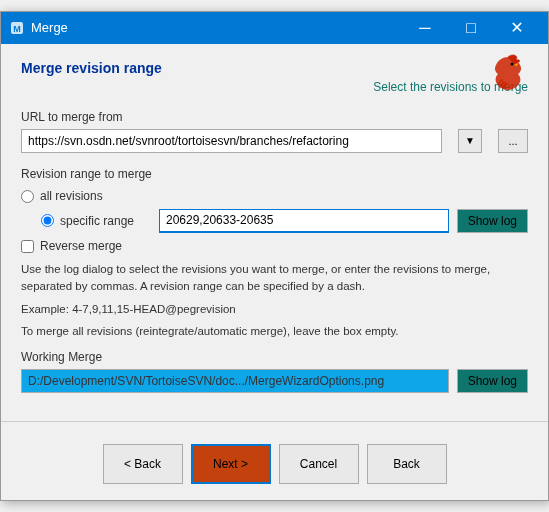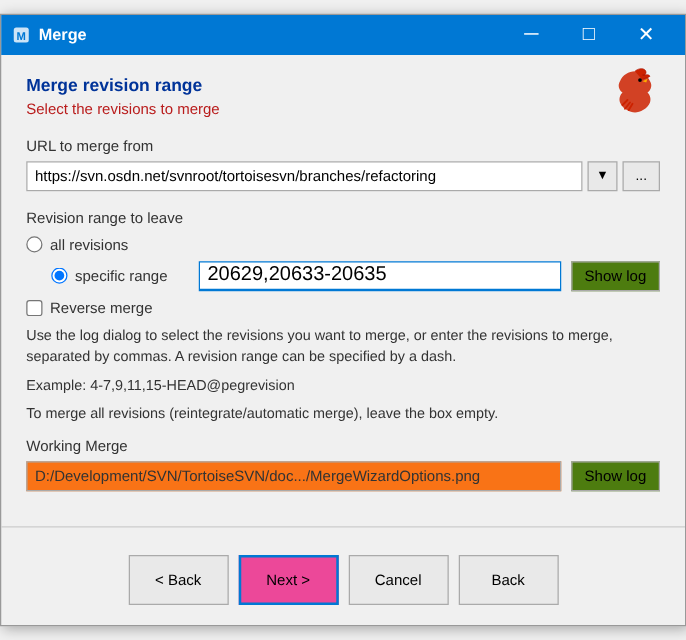--- a/index.html
+++ b/index.html
@@ -27,21 +27,21 @@
       height: 32px;
     }
     .title-bar-icon {
       width: 16px;
       height: 16px;
       margin-right: 6px;
     }
     .title-bar-text {
       flex: 1;
       font-size: 13px;
-      font-weight: 700;
+      font-weight: 400;
     }
     .title-bar-controls {
       display: flex;
       gap: 0;
     }
     .title-bar-btn {
       width: 46px;
       height: 32px;
       background: transparent;
       border: none;
@@ -61,36 +61,37 @@
       margin-bottom: 16px;
     }
     .page-title {
       font-size: 14px;
       font-weight: 600;
       color: #003399;
       margin-bottom: 4px;
     }
     .page-subtitle {
       font-size: 12px;
-      color: #b91c1c;
+      color: #0f766e;
+      text-align: right;
     }
 
     .section {
       margin-bottom: 14px;
     }
     .section-label {
       font-size: 12px;
       color: #333;
       margin-bottom: 5px;
     }
 
     .url-row {
       display: flex;
       align-items: center;
-      gap: 4px;
+      gap: 16px;
     }
     .url-input {
       flex: 1;
       height: 24px;
       border: 1px solid #aaa;
       background: white;
       padding: 2px 6px;
       font-size: 12px;
       font-family: inherit;
     }
@@ -121,21 +122,21 @@
       margin-bottom: 10px;
     }
     .revision-title {
       font-size: 12px;
       color: #333;
       margin-bottom: 8px;
     }
 
     .radio-row {
       display: flex;
-      align-items: flex-start;
+      align-items: flex-end;
       margin-bottom: 6px;
     }
     .radio-row input[type=radio] {
       margin-right: 6px;
     }
     .radio-label {
       font-size: 12px;
       color: #333;
     }
 
@@ -151,29 +152,29 @@
       width: 130px;
       padding-left: 20px;
     }
     .range-input {
       flex: 1;
       height: 24px;
       border: 1px solid #0078d4;
       border-bottom: 2px solid #0078d4;
       background: white;
       padding: 2px 6px;
-      font-size: 16px;
+      font-size: 12px;
       font-family: inherit;
       outline: none;
       width: 200px;
     }
     .show-log-btn {
       height: 24px;
       border: 1px solid #aaa;
-      background: #4d7c0f;
+      background: #0f766e;
       cursor: pointer;
       font-size: 12px;
       padding: 0 10px;
       font-family: inherit;
     }
 
     .checkbox-row {
       display: flex;
       align-items: flex-end;
       margin-bottom: 8px;
@@ -204,21 +205,21 @@
     .wc-row {
       display: flex;
       align-items: center;
       gap: 8px;
       margin-top: 5px;
     }
     .wc-input {
       flex: 1;
       height: 24px;
       border: 1px solid #aaa;
-      background: #f97316;
+      background: #0ea5e9;
       padding: 2px 6px;
       font-size: 12px;
       font-family: inherit;
       color: #333;
     }
 
     .divider {
       height: 1px;
       background: #ccc;
       margin: 12px 0;
@@ -235,21 +236,21 @@
       width: 80px;
       height: 40px;
       border: 1px solid #aaa;
       background: #e9e9e9;
       cursor: pointer;
       font-size: 12px;
       font-family: inherit;
     }
     .footer-btn.primary {
       border: 2px solid #0078d4;
-      background: #ec4899;
+      background: #c2410c;
       color: #000;
       font-weight: 400;
     }
     .window-wrapper {
       position: relative;
     }
   </style>
 </head>
 <body>
 
@@ -294,21 +295,21 @@
       <div class="section">
         <div class="section-label">URL to merge from</div>
         <div class="url-row">
           <input class="url-input" type="text" value="https://svn.osdn.net/svnroot/tortoisesvn/branches/refactoring" style="">
           <button class="url-dropdown-btn">▼</button>
           <button class="url-browse-btn">...</button>
         </div>
       </div>
 
       <div class="revision-section">
-        <div class="revision-title">Revision range to leave</div>
+        <div class="revision-title">Revision range to merge</div>
 
         <div class="radio-row">
           <input type="radio" name="revisionType" id="allRevisions" style="">
           <label class="radio-label" for="allRevisions">all revisions</label>
         </div>
 
         <div class="specific-range-row">
           <div class="specific-range-left">
             <input type="radio" name="revisionType" id="specificRange" checked="" style="">
             <label class="radio-label" for="specificRange" style="margin-left:6px;">specific range</label>

